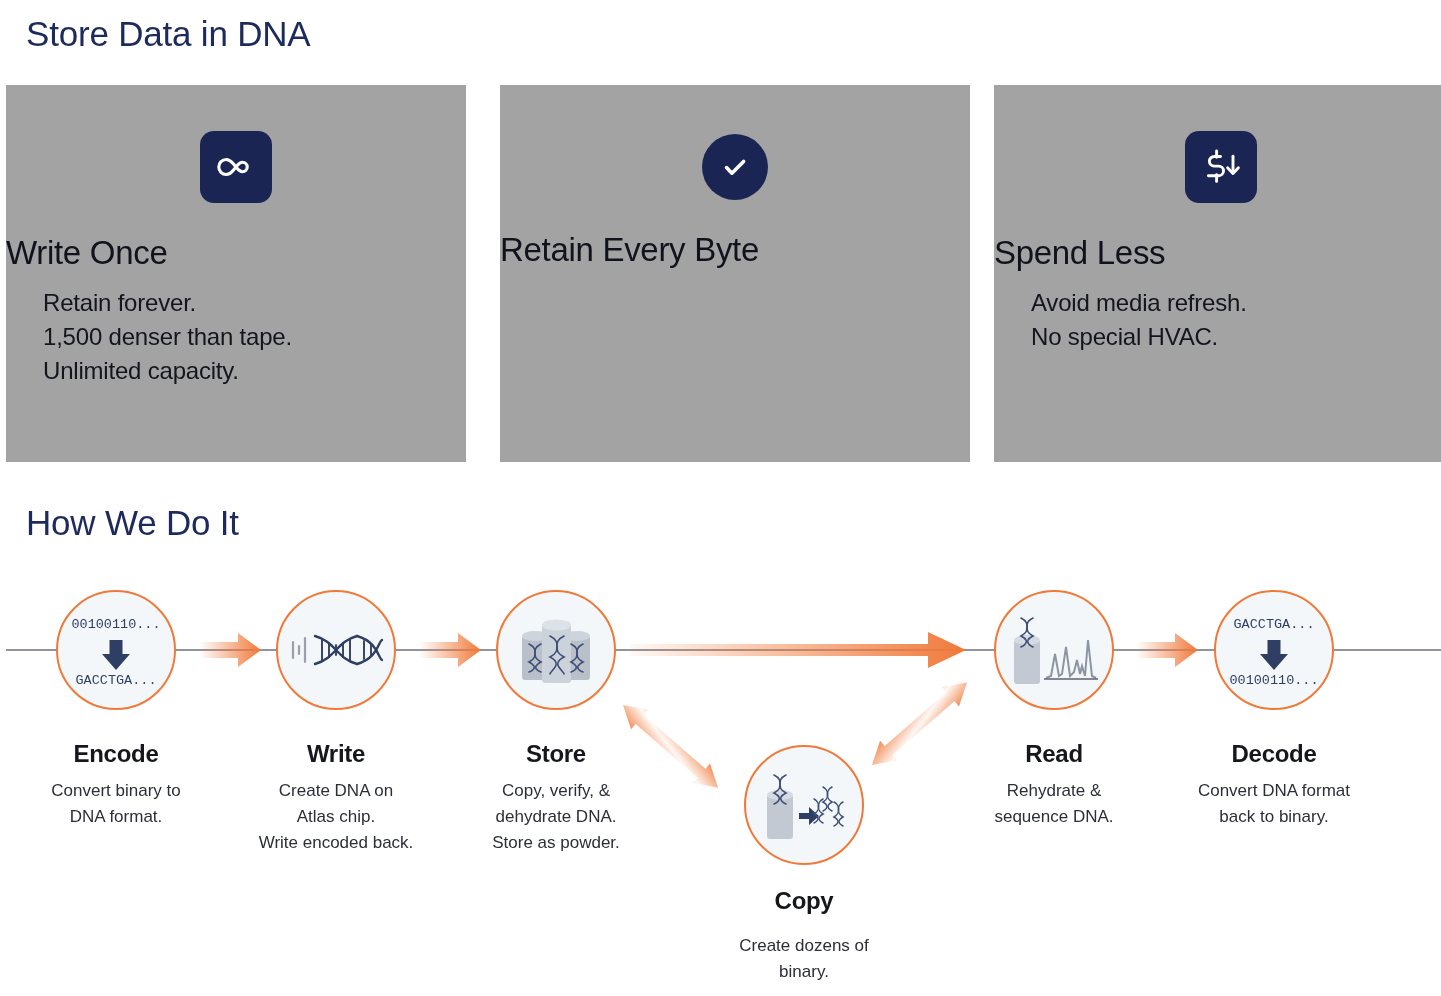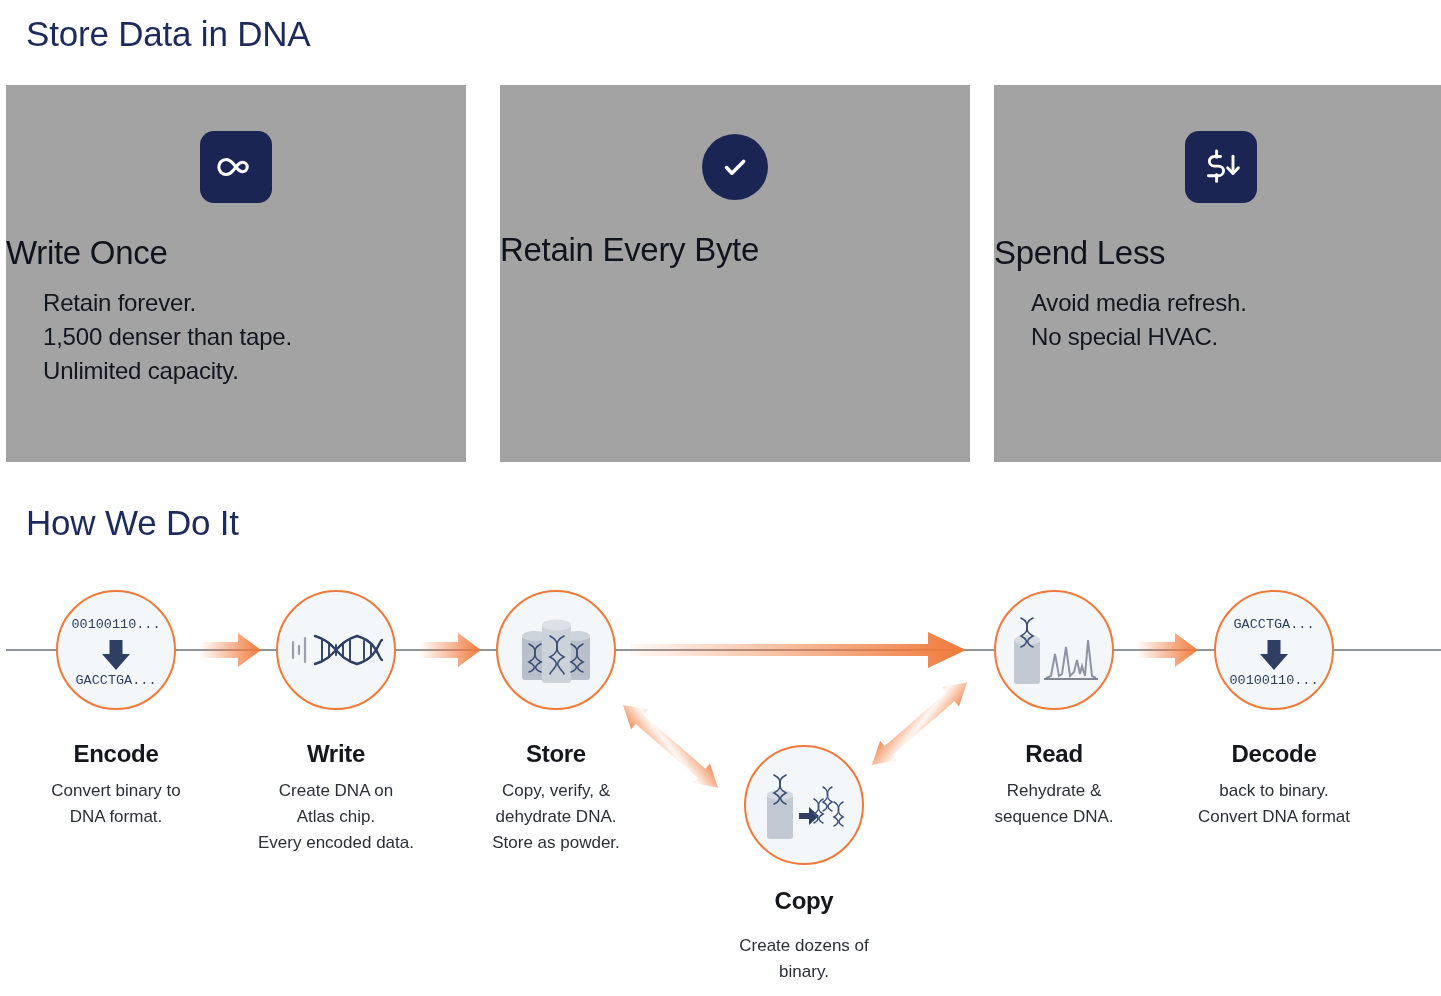--- a/index.html
+++ b/index.html
@@ -241,21 +241,21 @@
           <line x1="72" y1="48" x2="72" y2="68"></line>
           <line x1="86" y1="49" x2="86" y2="67"></line>
           <line x1="93" y1="52" x2="93" y2="64"></line>
         </g>
       </svg>
     </div>
     <div class="node-label" style="left:215px; top:180px;">Write</div>
     <div class="node-desc" style="left:215px; top:218px;">
       <div>Create DNA on</div>
       <div>Atlas chip.</div>
-      <div>Every encoded data.</div>
+      <div>Write encoded back.</div>
     </div>
 
     <div class="node" style="left:490px; top:30px;">
       <svg width="116" height="116" viewBox="0 0 116 116">
 
         <g>
           <rect x="24" y="44" width="26" height="44" rx="3" fill="#b9c0ca"></rect>
           <ellipse cx="37" cy="44" rx="13" ry="5" fill="#ced4dc"></ellipse>
         </g>
 
@@ -341,18 +341,18 @@
       <svg width="116" height="116" viewBox="0 0 116 116">
         <text class="seqtext" x="58" y="36" text-anchor="middle">GACCTGA...</text>
         <g>
           <polygon points="58,78 44,62 51.5,62 51.5,48 64.5,48 64.5,62 72,62" fill="#2e3f63"></polygon>
         </g>
         <text class="seqtext" x="58" y="92" text-anchor="middle">00100110...</text>
       </svg>
     </div>
     <div class="node-label" style="left:1153px; top:180px;">Decode</div>
     <div class="node-desc" style="left:1153px; top:218px;">
+      <div>Convert DNA format</div>
       <div>back to binary.</div>
-      <div>Convert DNA format</div>
     </div>
 
   </div>
 </div>
 
 </body></html>

